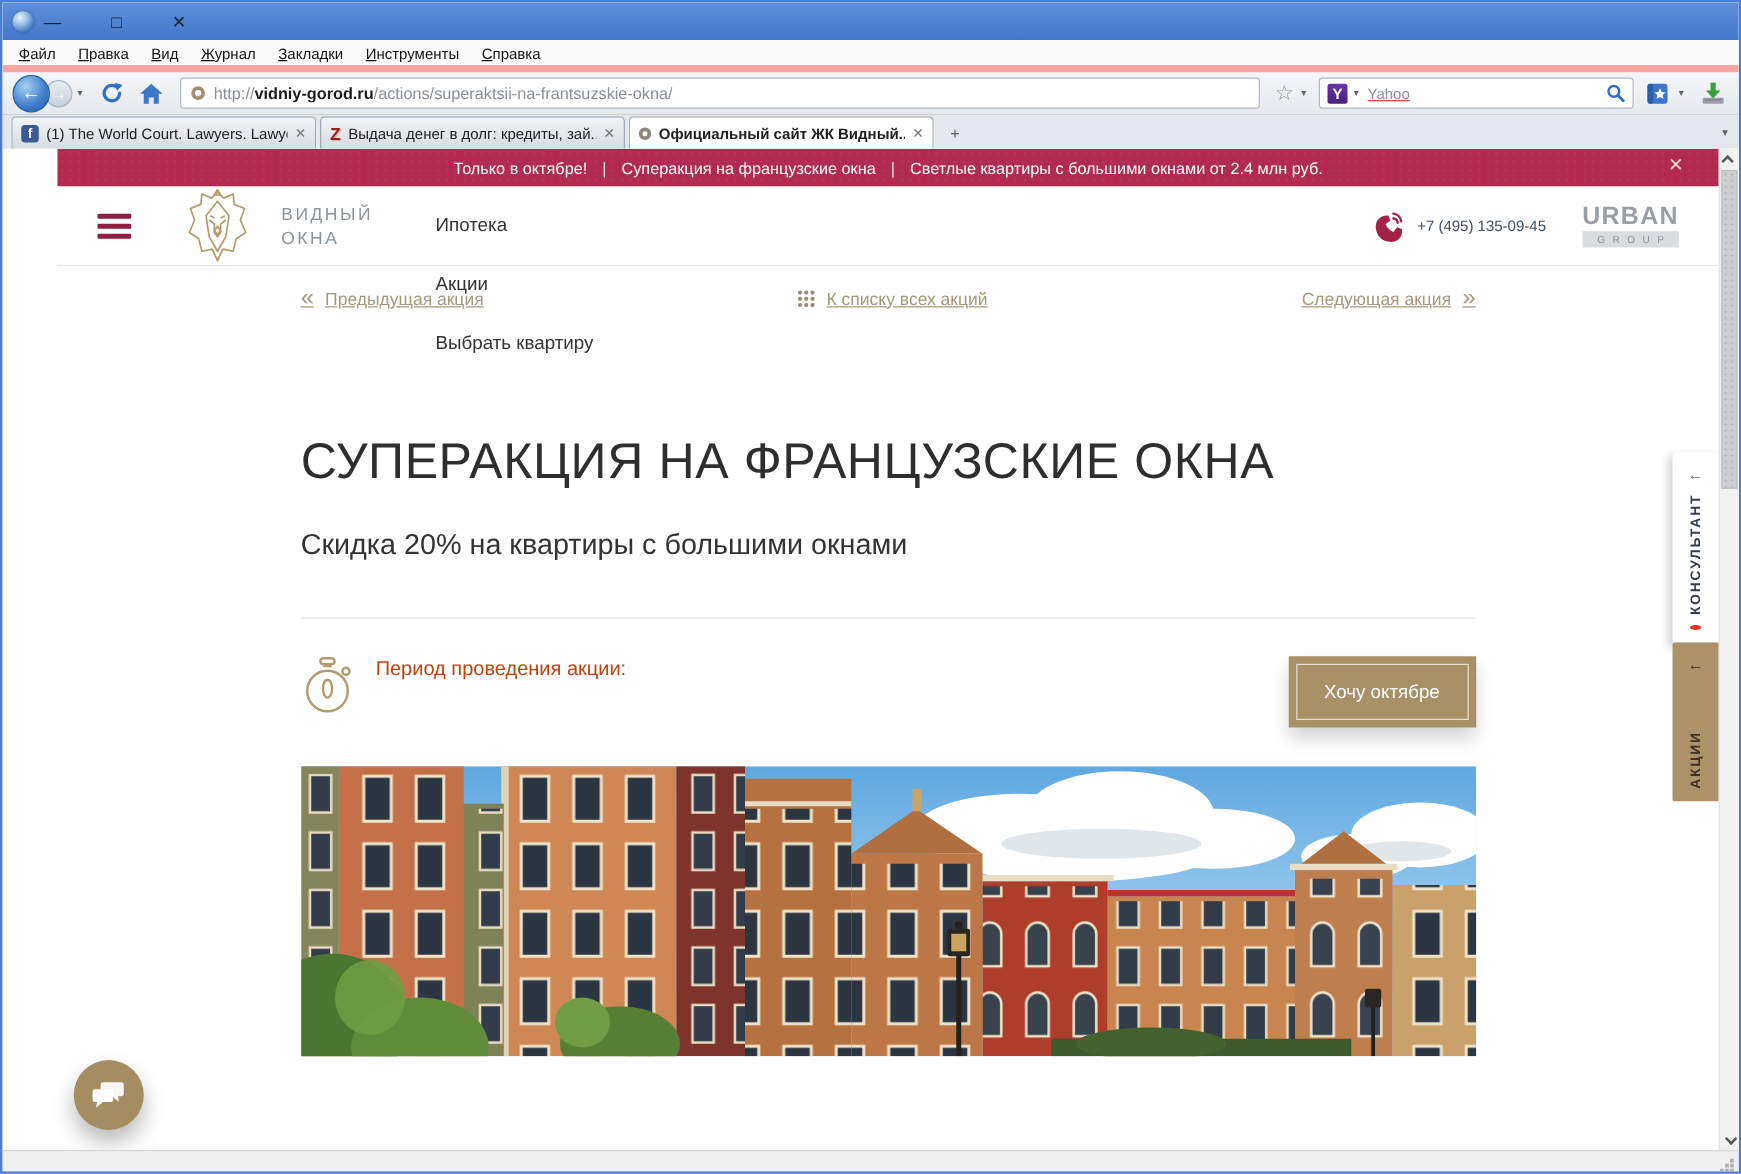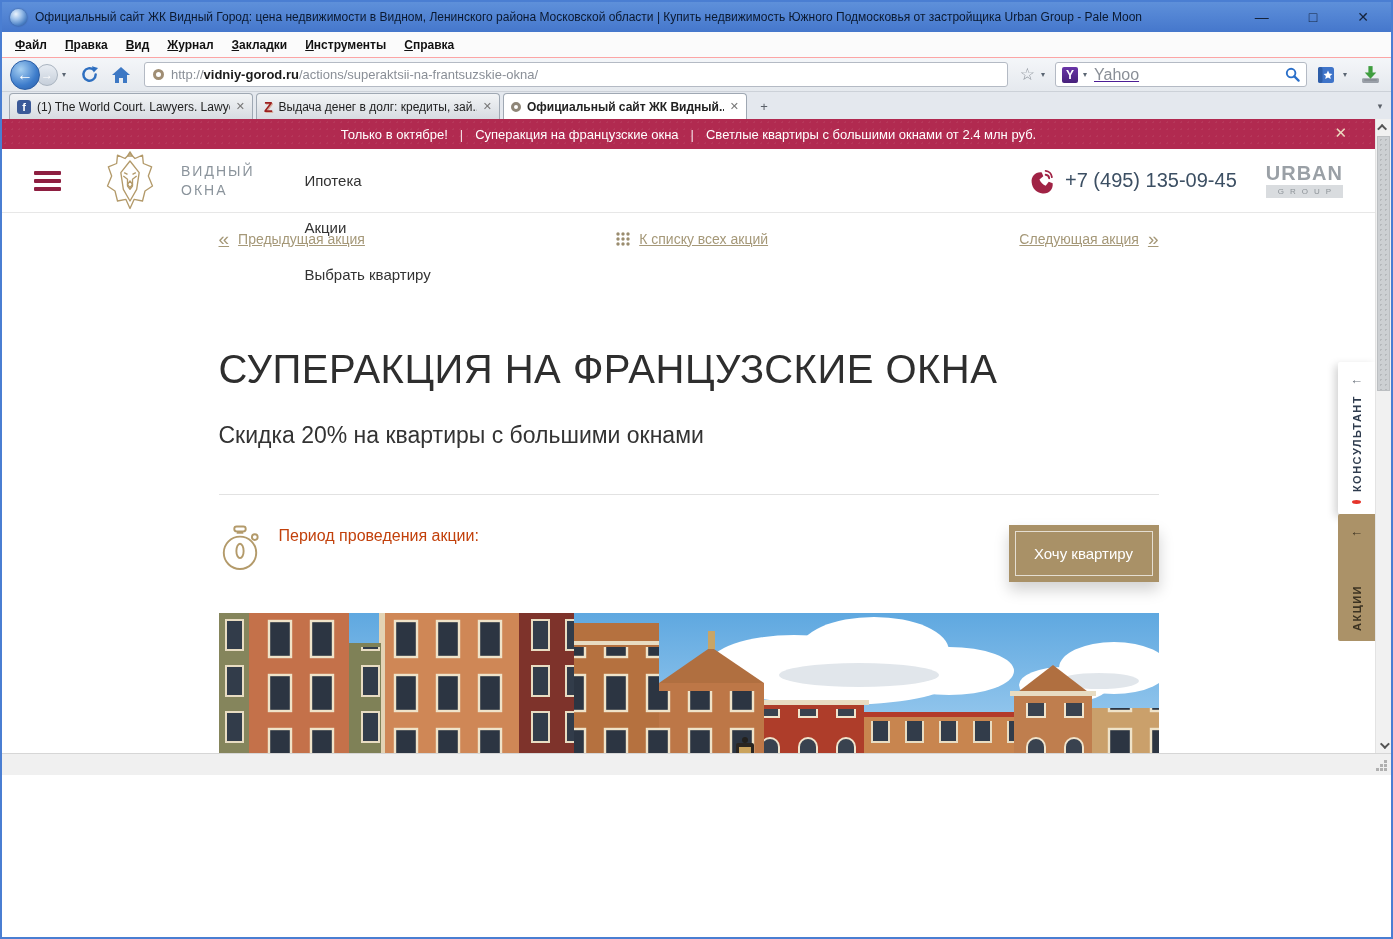--- a/index.html
+++ b/index.html
@@ -7,72 +7,72 @@
   .window { position:relative; width:1393px; height:939px; border:2px solid #4a7ed2; background:#fff; overflow:hidden; }
 
   
   .titlebar { height:30px; background:linear-gradient(#5e90da,#4577cc); display:flex; align-items:center; padding:0 8px; gap:8px; }
   .moon-ico { width:17px; height:17px; border-radius:50%; background:radial-gradient(circle at 35% 30%, #eaf3fc 0%, #9cc0ea 35%, #4a7fc4 70%, #27517f 100%); flex:0 0 auto; box-shadow:0 0 2px rgba(0,0,0,.4); }
   .titlebar-title { font-size:12px; color:#0a1930; flex:1; white-space:nowrap; overflow:hidden; }
   .win-controls { display:flex; gap:40px; margin-right:14px; }
   .win-btn { font-size:14px; color:#15233a; cursor:default; line-height:1; }
 
   
-  .menubar { height:26px; background:#fbfbfb; display:flex; align-items:center; padding:0 4px; border-bottom:1px solid #fca5a5;font-weight:bold; }
+  .menubar { height:26px; background:#fbfbfb; display:flex; align-items:flex-start; padding:0 4px; border-bottom:6px solid #fca5a5; }
   .menu-item { font-size:12px; color:#111; padding:4px 9px; }
 
   
   .toolbar { height:34px; background:linear-gradient(#f4f6f9,#e5e9ee); display:flex; align-items:center; padding:0 8px; border-bottom:1px solid #ccd1d8; }
   .nav-cluster { display:flex; align-items:center; }
   .btn-back { width:30px; height:30px; border-radius:50%; background:radial-gradient(circle at 35% 30%, #a7d0f2, #3d7ccb 60%, #2a5da5); border:1px solid #2a5da5; color:#fff; font-size:16px; font-weight:bold; display:flex; align-items:center; justify-content:center; z-index:2; }
   .btn-fwd { width:22px; height:22px; border-radius:50%; background:linear-gradient(#e8edf3,#c6cfda); border:1px solid #aab4c0; color:#fff; font-size:12px; font-weight:bold; display:flex; align-items:center; justify-content:center; margin-left:-4px; }
   .caret { font-size:8px; color:#5a6572; padding:0 4px; }
   .tool-ico { width:26px; height:26px; display:flex; align-items:center; justify-content:center; margin-left:6px; }
   .urlbar { flex:1; height:25px; background:#fff; border:1px solid #b4bac4; border-radius:3px; display:flex; align-items:center; padding:0 8px; margin:0 8px 0 10px; font-size:13px; gap:7px; min-width:0; }
   .fav-ring { width:11px; height:11px; border:3px solid #a08e74; border-radius:50%; flex:0 0 auto; }
   .url-prefix, .url-path { color:#8a8f97; white-space:nowrap; }
   .url-domain { color:#1b1b1b; font-weight:bold; white-space:nowrap; }
   .star-btn { font-size:17px; color:#8d939b; padding:0 2px 0 4px; }
   .searchbar { width:252px; height:25px; background:#fff; border:1px solid #b4bac4; border-radius:3px; display:flex; align-items:center; padding:0 6px; gap:5px; margin-left:6px; }
   .y-logo { width:16px; height:16px; background:linear-gradient(#6a35a8,#46207a); border-radius:2px; color:#fff; font-size:12px; font-weight:bold; display:flex; align-items:center; justify-content:center; }
-  .search-input { flex:1; border:none; outline:none; font-size:16px; color:#4c1d95; min-width:0; font-family:inherit;text-decoration:underline; }
+  .search-input { flex:1; border:none; outline:none; font-size:12px; color:#ef4444; min-width:0; font-family:inherit;text-decoration:underline; }
   .search-input::placeholder { color:#8a8f97; }
 
   
   .tabbar { height:27px; background:#e4e8ee; display:flex; align-items:flex-end; padding:0 0 0 7px; }
   .tab { width:244px; height:26px; border:1px solid #9fa8b3; border-bottom:none; border-radius:4px 4px 0 0; display:flex; align-items:center; gap:6px; padding:0 7px; font-size:12px; color:#222; background:linear-gradient(#f2f4f6,#d7dbe1); margin-right:3px; }
   .tab.active { background:#fff; font-weight:bold; }
   .tab-label { flex:1; white-space:nowrap; overflow:hidden; }
   .tab-close { color:#777; font-size:11px; font-weight:normal; }
   .fb-ico { width:14px; height:14px; background:#3b5998; border-radius:3px; color:#fff; font-size:11px; font-weight:bold; display:flex; align-items:flex-end; justify-content:center; line-height:1.15; flex:0 0 auto; }
   .z-ico { color:#9c1f1f; font-size:14px; font-weight:bold; text-shadow:1px 1px 0 #d8b0a0; flex:0 0 auto; }
   .ring-ico { width:10px; height:10px; border:3px solid #8f8678; border-radius:50%; flex:0 0 auto; }
   .newtab-btn { width:24px; height:20px; margin:0 0 3px 2px; border-radius:3px; color:#5a6068; font-size:13px; display:flex; align-items:center; justify-content:center; }
   .tablist-btn { margin-left:auto; margin-bottom:3px; margin-right:2px; width:18px; height:20px; color:#5a6068; font-size:9px; display:flex; align-items:center; justify-content:center; }
 
   
-  .viewport { position:relative; height:634px; background:#fff; overflow:hidden; }
+  .viewport { position:relative; height:801px; background:#fff; overflow:hidden;padding-left:44px; }
   .pagearea { margin-right:16px; }
 
   
   .promo-banner { position:relative; height:30px; color:#fff; font-size:13px; display:flex; align-items:center; justify-content:center; gap:12px;
      background:#b12a50; background-image:radial-gradient(rgba(255,255,255,.06) 1px, transparent 1px); background-size:7px 7px; }
   .promo-sep { opacity:.85; }
   .promo-close { position:absolute; right:28px; top:6px; color:#ecd9c0; font-size:15px; line-height:1; }
 
   
   .site-header { height:63px; display:flex; align-items:center; padding:0 32px; background:#fff; }
   .hamburger { width:27px; display:flex; flex-direction:column; gap:4px; margin-right:44px; }
   .hamburger span { height:4px; background:#8e1f41; border-radius:1px; }
   .logo { display:flex; align-items:center; gap:26px; margin-right:50px; }
   .logo-text { color:#8b949c; font-size:14px; letter-spacing:2px; line-height:1.35; }
   .main-nav { display:flex; gap:30px; font-size:15px; color:#333;flex-direction:column; }
   .main-nav a { color:#333; text-decoration:none; }
   .phone-wrap { margin-left:auto; display:flex; align-items:center; gap:10px; }
-  .phone-num { font-size:20px; color:#3c4f63; }
+  .phone-num { font-size:12px; color:#3c4f63; }
   .urban { margin-left:29px; text-align:center; }
   .urban-name { font-size:20px; font-weight:bold; color:#9aa0a6; letter-spacing:1px; line-height:1; }
   .urban-sub { margin-top:2px; background:#d9dcdf; color:#8d9398; font-size:8px; letter-spacing:6px; padding:2px 0 2px 6px; }
 
   
   .action-nav { border-top:1px solid #e7e7e7; height:52px; }
   .action-nav-inner { width:940px; margin:0 auto; height:100%; display:flex; align-items:center; justify-content:space-between; color:#a59878; font-size:14px; }
   .an-link { display:flex; align-items:center; gap:9px; color:#a59878; }
   .an-chev { font-size:19px; line-height:1; }
 
@@ -118,21 +118,20 @@
   .statusbar { height:22px; background:#f0f0f0; border-top:1px solid #d6d6d6; position:relative; }
   .grip { position:absolute; right:3px; bottom:3px; }
 </style>
 </head>
 <body>
 
 <div class="window">
 
   <div class="titlebar">
     <span class="moon-ico"></span>
-    <span class="titlebar-title">Официальный сайт ЖК Видный Город: цена недвижимости в Видном, Ленинского района Московской области | Купить недвижимость Южного Подмосковья от застройщика Urban Group - Pale Moon</span>
     <span class="win-controls">
       <span class="win-btn">—</span>
       <span class="win-btn">□</span>
       <span class="win-btn">✕</span>
     </span>
   </div>
 
   <div class="menubar">
     <span class="menu-item"><u>Ф</u>айл</span>
     <span class="menu-item"><u>П</u>равка</span>
@@ -309,21 +308,21 @@
               <rect x="16" y="1.5" width="12" height="5" rx="2.5"></rect>
               <line x1="18.5" y1="8" x2="25.5" y2="8"></line>
               <circle cx="22" cy="29" r="17"></circle>
               <ellipse cx="22" cy="27" rx="3.8" ry="7.5"></ellipse>
               <circle cx="37.5" cy="12.5" r="3"></circle>
             </g>
           </svg>
           <div class="period-text">
             <span class="period-label">Период проведения акции:</span>
           </div>
-          <button class="cta-btn">Хочу квартиру</button>
+          <button class="cta-btn">Хочу октябре</button>
         </div>
 
         <svg class="hero" viewBox="0 0 940 232" preserveAspectRatio="none">
           <defs>
             <linearGradient id="sky" x1="0" y1="0" x2="0" y2="1">
               <stop offset="0" stop-color="#5fa8e0"></stop>
                 <stop offset="1" stop-color="#cfe9fb"></stop>
             </linearGradient>
             <pattern id="winA" width="34" height="46" patternUnits="userSpaceOnUse">
               <rect x="7" y="7" width="17" height="30" fill="#323c4a" stroke="#e8dcc2" stroke-width="2"></rect>

